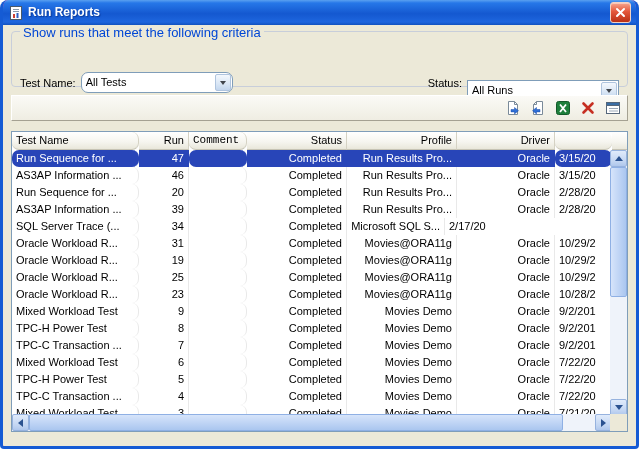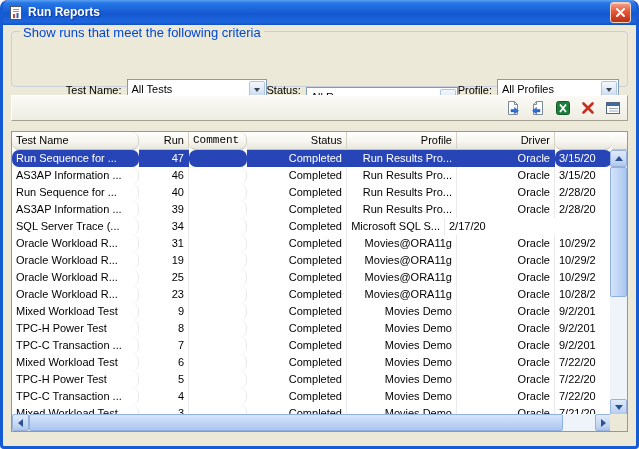--- a/index.html
+++ b/index.html
@@ -37,30 +37,30 @@
   
   .groupbox {
     position: absolute; left: 8px; right: 8px; top: 6px; height: 56px;
     border: 1px solid #C8CEDA; border-radius: 4px;
   }
   .group-label {
     position: absolute; top: -7px; left: 8px; padding: 0 3px;
     background: #ECE9D8; color: var(--group-label,#0046D5); font-size: 13px;
   }
   .fields {
-    position: absolute; left: 8px; right: 8px; top: 39px;
-    display: flex; justify-content: flex-end; align-items: center;
+    position: absolute; left: 8px; right: 8px; top: 32px;
+    display: flex; justify-content: space-between; align-items: center;
   }
   .field { display: flex; align-items: center; gap: 5px; }
   .flabel { font-size: 11px; color: #000; white-space: nowrap; }
   .combo {
     position: relative; height: 21px; background: #fff;
     border: 1px solid #7F9DB9;
   }
-  .combo.w1 { width: 140px; } .combo.w2 { width: 152px; margin-top: 16px; } .combo.w3 { width: 122px; }
+  .combo.w1 { width: 152px; border-radius: 7px; } .combo.w2 { width: 152px; margin-top: 16px; } .combo.w3 { width: 122px; }
   .combo-value {
     display: block; line-height: 19px; font-size: 11px; padding: 0 20px 0 4px;
     white-space: nowrap; overflow: hidden;
   }
   .combo-btn {
     position: absolute; top: 1px; right: 1px; bottom: 1px; width: 16px;
     background: linear-gradient(180deg,#F4F8FD 0%,#D9E6F5 60%,#C3D6EE 100%);
     border: 1px solid #AFC4DE; border-radius: 2px;
     display: flex; align-items: center; justify-content: center; cursor: pointer;
   }
@@ -182,29 +182,20 @@
         <div class="field">
           <span class="flabel">Status:</span>
           <div class="combo w2">
             <span class="combo-value">All Runs</span>
             <span class="combo-btn">
                 <span class="combo-tri"></span>
               </span>
           </div>
         </div>
 
-        <div class="field">
-          <span class="flabel">Profile:</span>
-          <div class="combo w3">
-            <span class="combo-value">All Profiles</span>
-            <span class="combo-btn">
-                <span class="combo-tri"></span>
-              </span>
-          </div>
-        </div>
 
       </div>
     </div>
 
     <div class="toolbar">
       <div class="toolbar-icons">
         <span class="tbtn">
           <svg width="16" height="16" viewBox="0 0 16 16">
             <path d="M3.5 1.5h6l3 3v10h-9z" fill="#fff" stroke="#7A8A99"></path>
             <path d="M9.5 1.5v3h3" fill="none" stroke="#7A8A99"></path>
@@ -264,21 +255,21 @@
             <div class="cell col-name al-left">AS3AP Information ...</div>
             <div class="cell col-run al-right">46</div>
             <div class="cell col-comment al-left"></div>
             <div class="cell col-status al-right">Completed</div>
             <div class="cell col-profile al-right">Run Results Pro...</div>
             <div class="cell col-driver al-right">Oracle</div>
             <div class="cell col-date al-left">3/15/20</div>
           </div>
           <div class="trow">
             <div class="cell col-name al-left">Run Sequence for ...</div>
-            <div class="cell col-run al-right">40</div>
+            <div class="cell col-run al-right">20</div>
             <div class="cell col-comment al-left"></div>
             <div class="cell col-status al-right">Completed</div>
             <div class="cell col-profile al-right">Run Results Pro...</div>
             <div class="cell col-driver al-right">Oracle</div>
             <div class="cell col-date al-left">2/28/20</div>
           </div>
           <div class="trow">
             <div class="cell col-name al-left">AS3AP Information ...</div>
             <div class="cell col-run al-right">39</div>
             <div class="cell col-comment al-left"></div>

